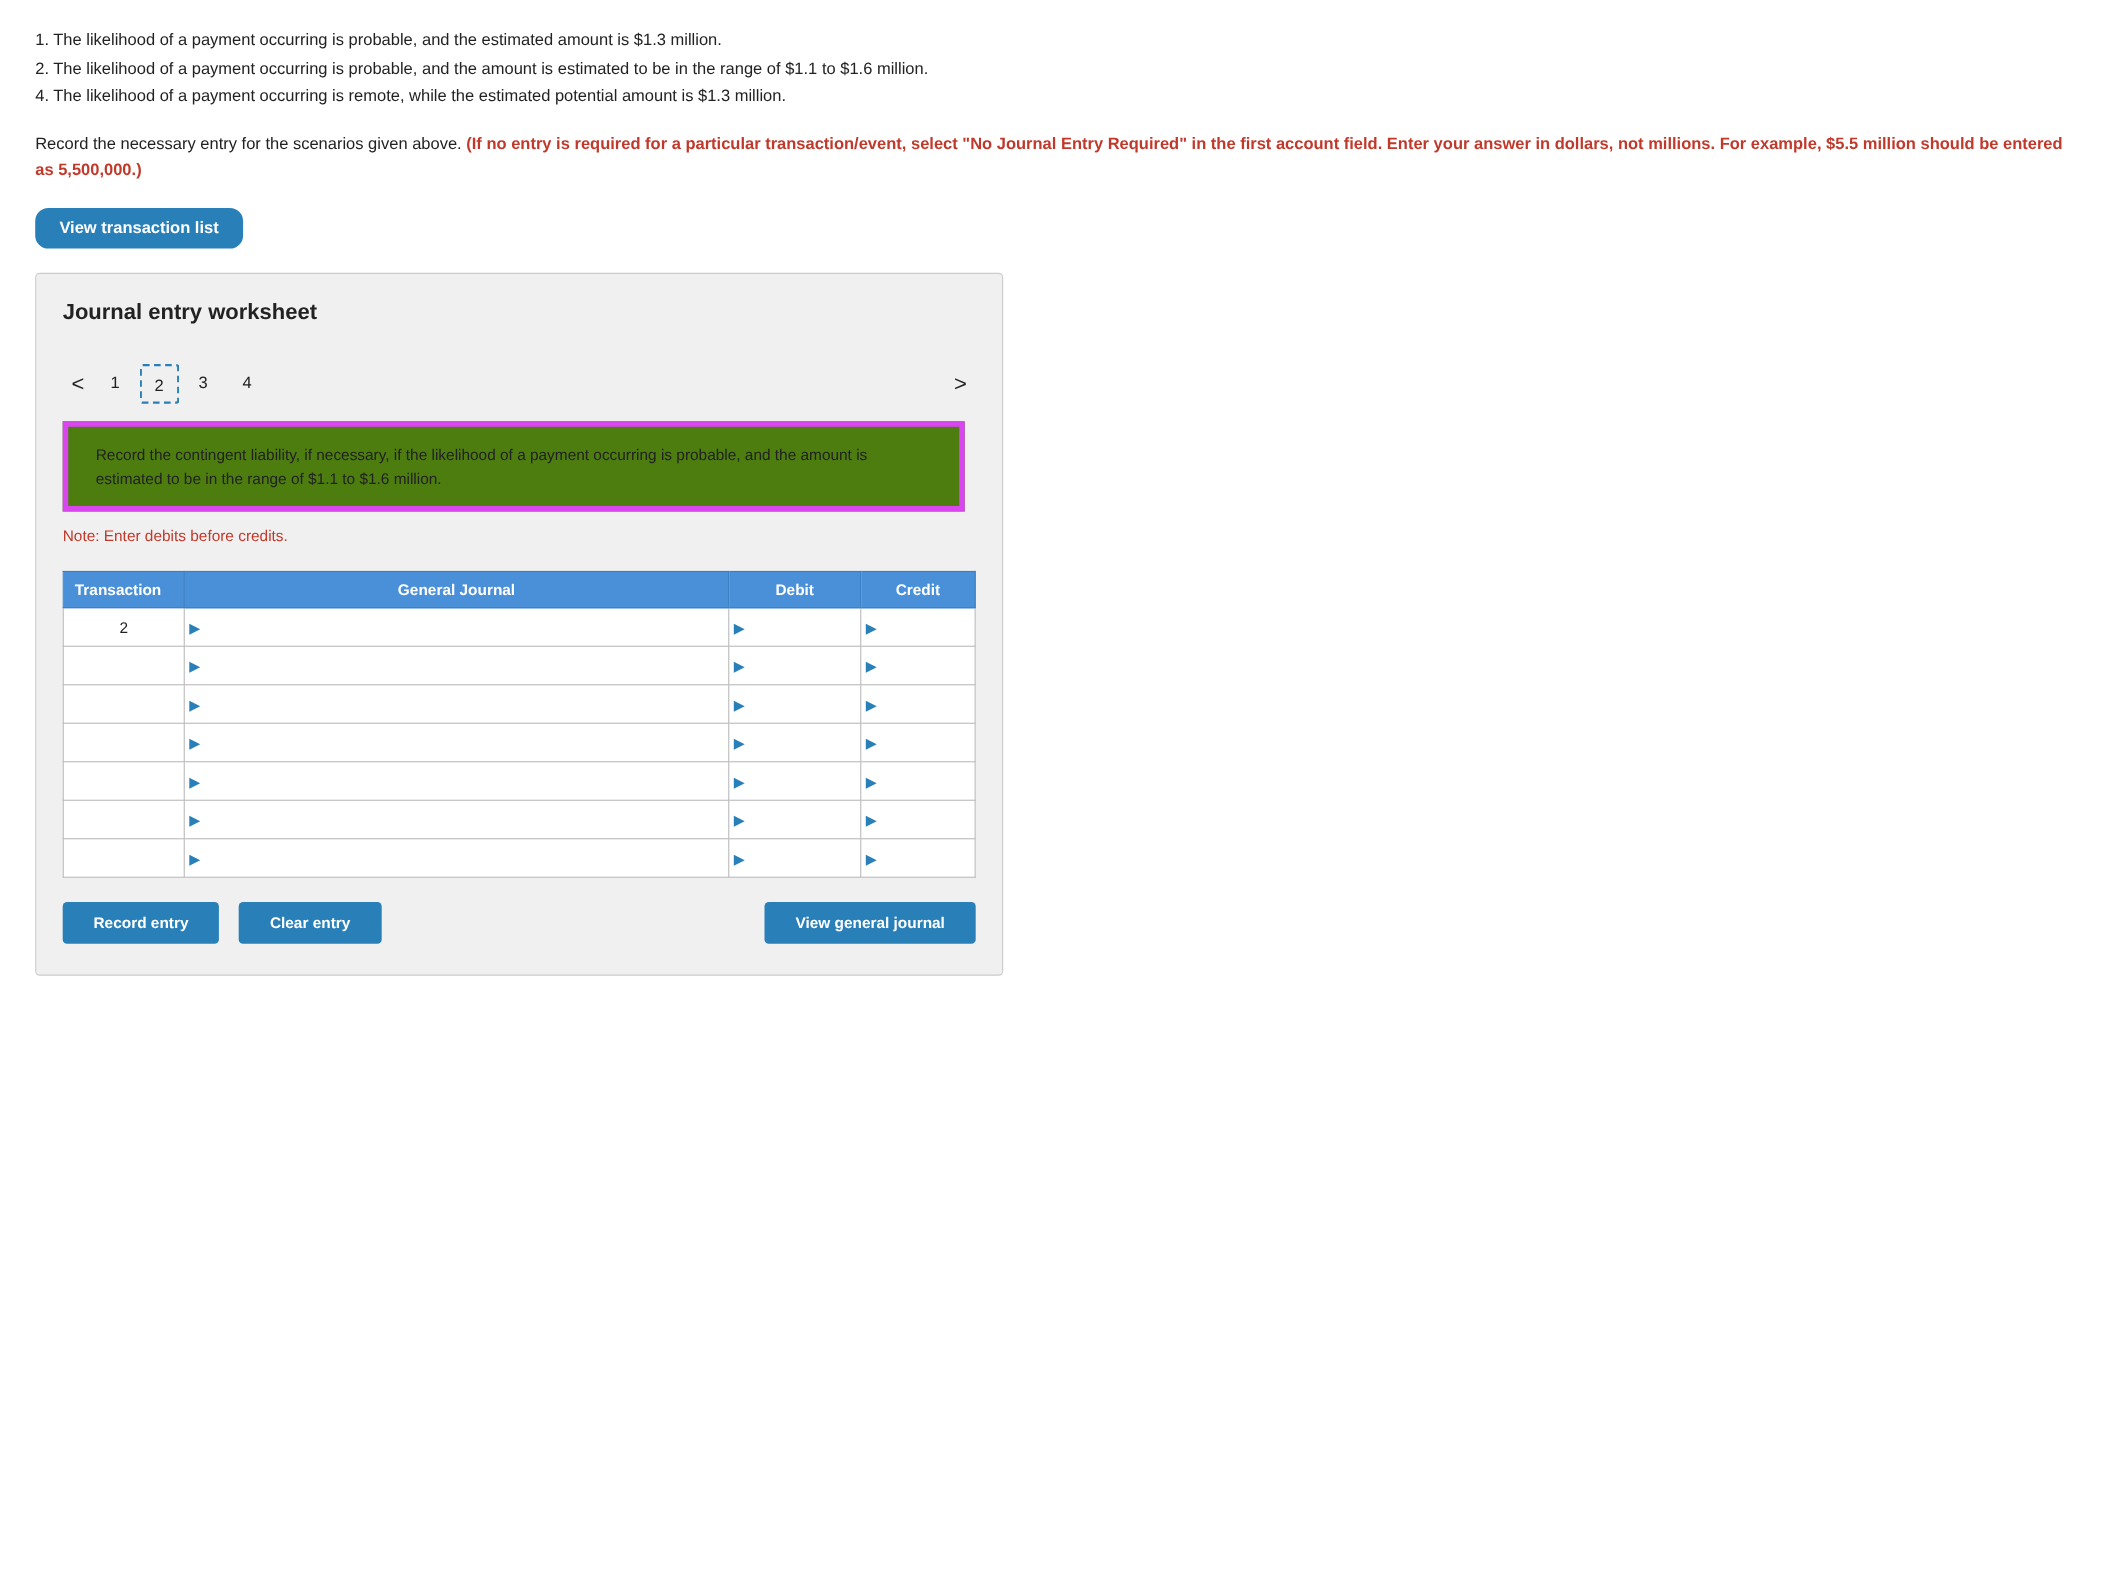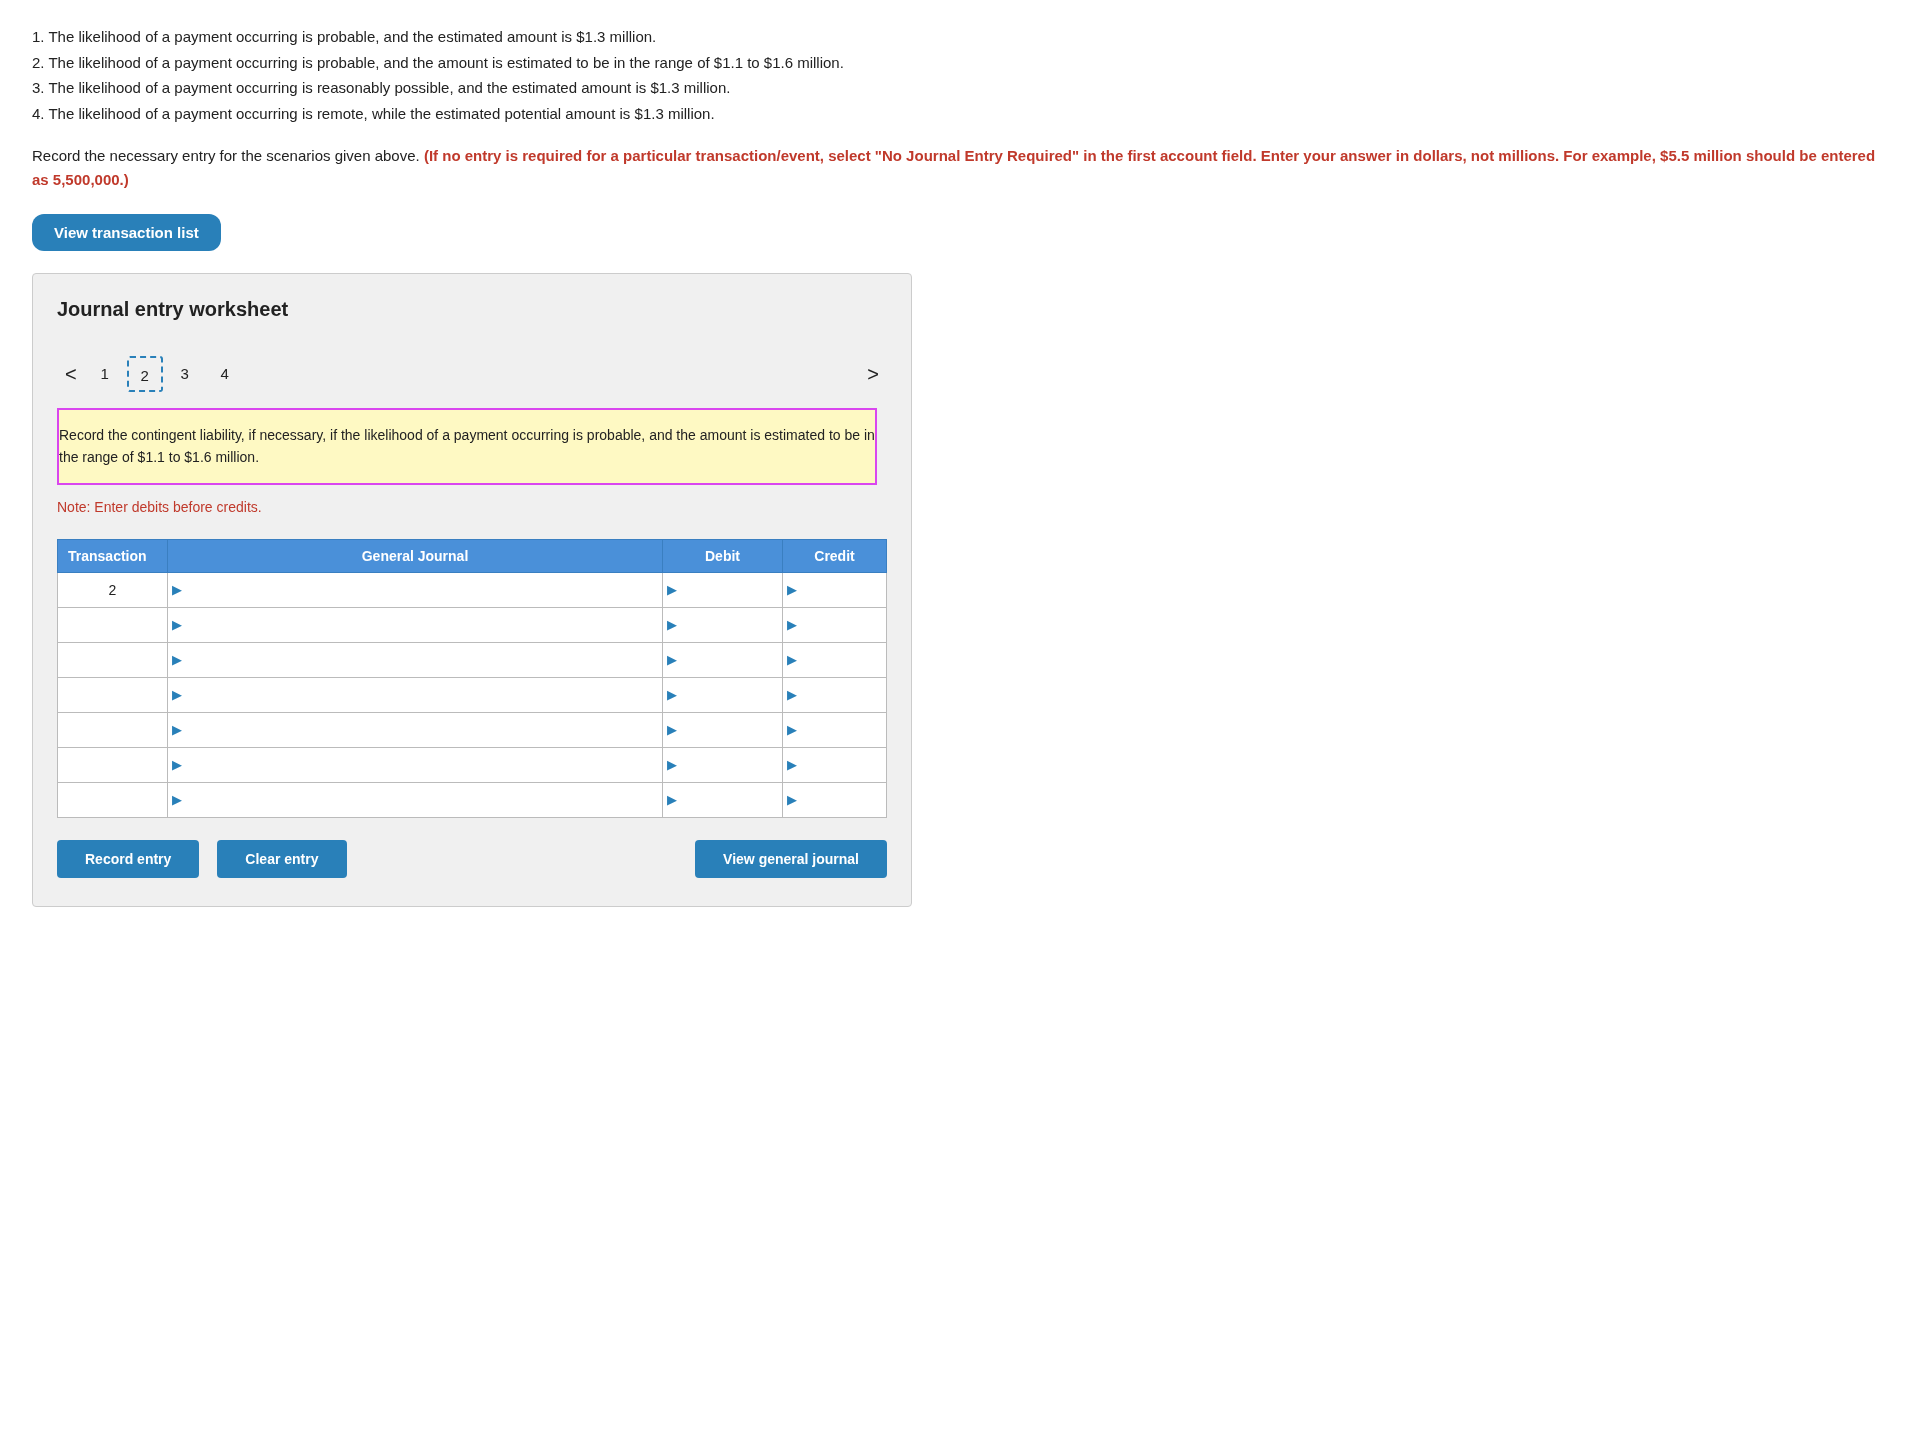--- a/index.html
+++ b/index.html
@@ -71,23 +71,23 @@
       cursor: pointer;
       border-radius: 3px;
       margin: 0 2px;
       color: #222;
     }
     .tab-item.active {
       border: 2px dashed #2980b9;
       color: #222;
     }
     .scenario-box {
-      background: #fef9c3;
-      border: 2px solid #d946ef;
-      padding: 14px 0;
+      background: #4d7c0f;
+      border: 5px solid #d946ef;
+      padding: 14px 25px;
       margin-bottom: 14px;
       font-size: 14px;
       line-height: 1.6;
       max-width: 820px;
     }
     .note-text {
       color: #c0392b;
       font-size: 14px;
       margin-bottom: 24px;
     }
@@ -165,21 +165,20 @@
   </style>
 </head>
 <body>
 
 
 
 
 <div class="intro-list">
   <div>1. The likelihood of a payment occurring is probable, and the estimated amount is $1.3 million.</div>
   <div>2. The likelihood of a payment occurring is probable, and the amount is estimated to be in the range of $1.1 to $1.6 million.</div>
-  <div>3. The likelihood of a payment occurring is reasonably possible, and the estimated amount is $1.3 million.</div>
   <div>4. The likelihood of a payment occurring is remote, while the estimated potential amount is $1.3 million.</div>
 </div>
 
 
 <div class="instructions">
   <span>Record the necessary entry for the scenarios given above.</span>
   <span class="highlight">(If no entry is required for a particular transaction/event, select "No Journal Entry Required" in the first account field. Enter your answer in dollars, not millions. For example, $5.5 million should be entered as 5,500,000.)</span>
 </div>
 
 

